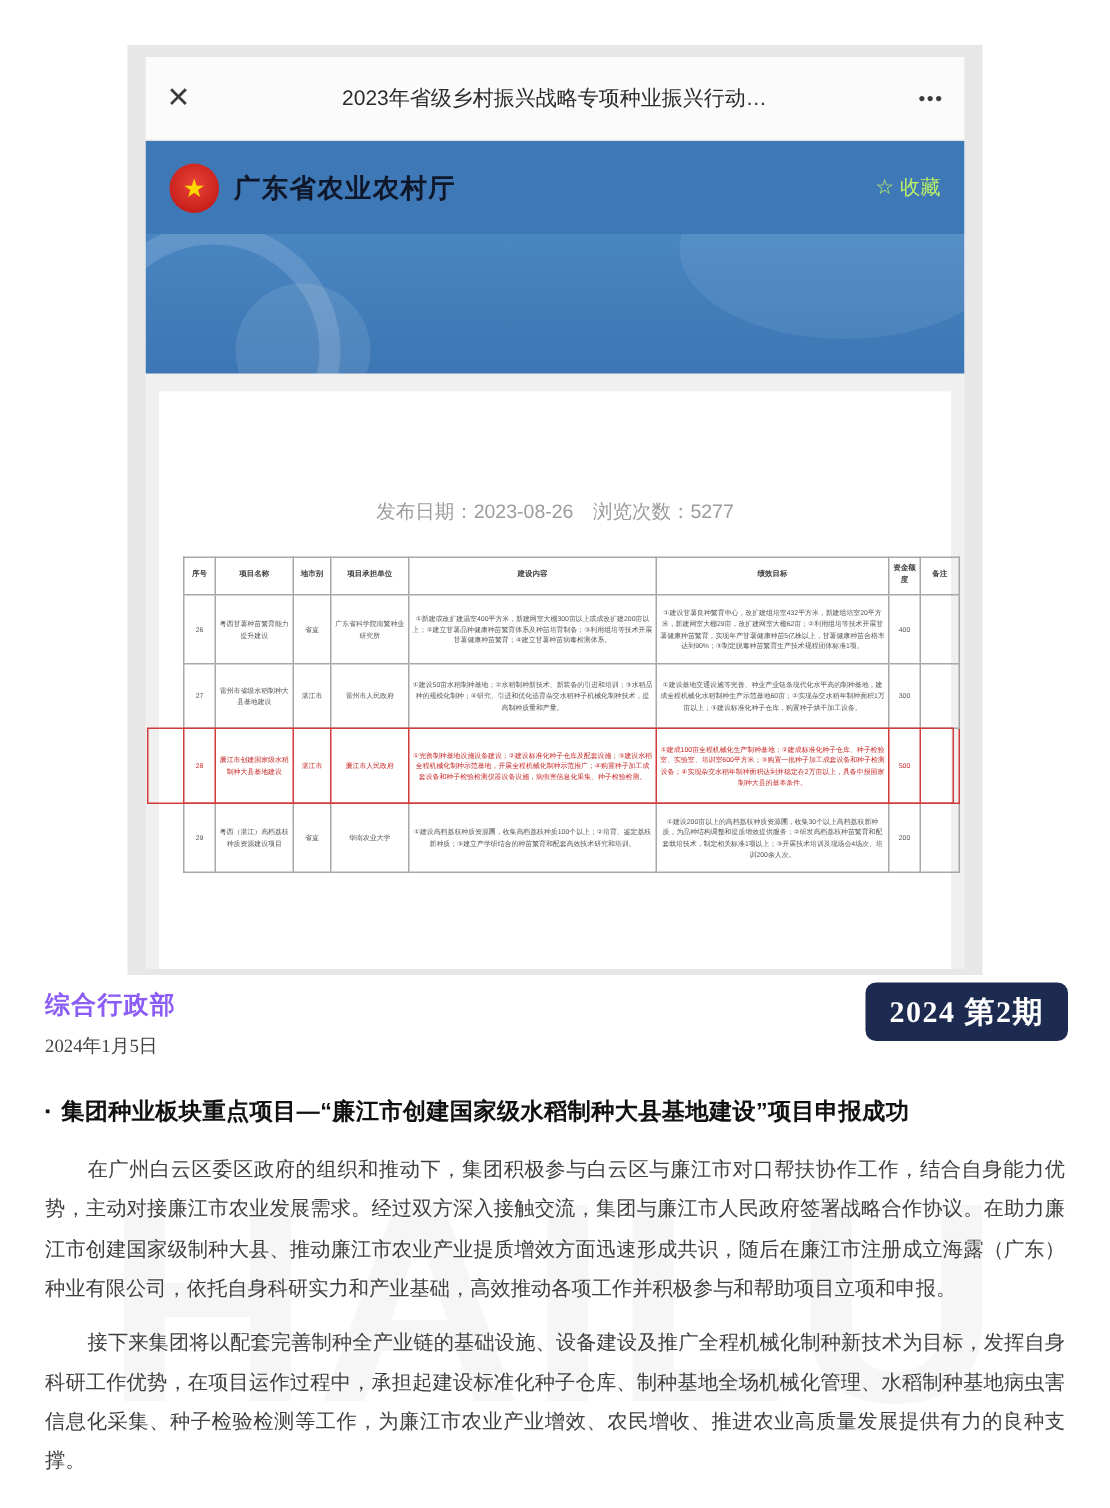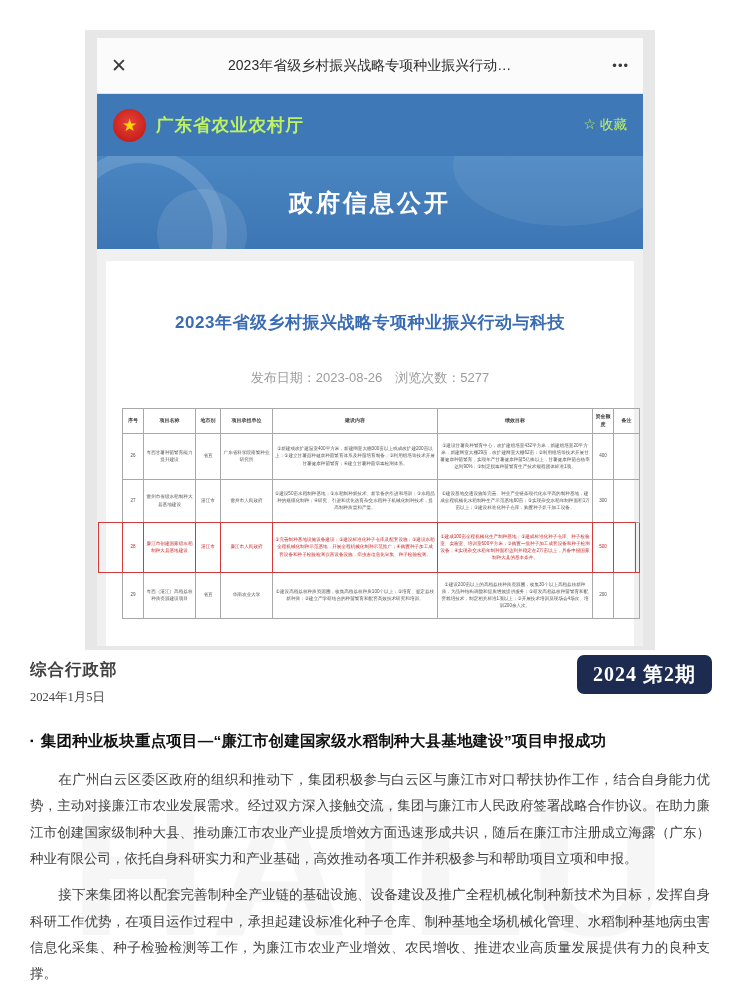--- a/index.html
+++ b/index.html
@@ -17,21 +17,21 @@
   .close-x { font-size:19px; color:#3c3c3c; line-height:1; }
   .tab-title { flex:1; text-align:center; font-size:14px; color:#2b2b2b;
                white-space:nowrap; overflow:hidden; text-overflow:ellipsis; padding:0 10px; }
   .more-dots { font-size:13px; color:#3c3c3c; letter-spacing:1px; }
 
   .site-header { height:62px; display:flex; align-items:center; padding:0 16px; flex:0 0 auto; }
   .emblem { width:33px; height:33px; border-radius:50%; flex:0 0 auto;
             background:radial-gradient(circle at 50% 42%, #e8443a 0%, #c9201b 70%, #a81713 100%);
             display:flex; align-items:center; justify-content:center;
             color:#ffd800; font-size:17px; line-height:1; }
-  .site-name { color:#bef264; font-weight:bold; font-size:17.5px; margin-left:10px; letter-spacing:1px; }
+  .site-name { color:#0f172a; font-weight:bold; font-size:17.5px; margin-left:10px; letter-spacing:1px; }
   .fav { margin-left:auto; color:#bef264; font-size:13.5px; }
   .fav .star { font-size:14px; margin-right:4px; }
 
   .banner { height:93px; position:relative; overflow:hidden; flex:0 0 auto;
             display:flex; align-items:center; justify-content:center; }
   .banner-title { position:relative; z-index:2; color:#fff; font-weight:bold;
                   font-size:24px; letter-spacing:3px; }
   .deco1 { position:absolute; left:-40px; bottom:-70px; width:170px; height:170px;
            border-radius:50%; border:14px solid rgba(255,255,255,.14); z-index:1; }
   .deco2 { position:absolute; left:60px; bottom:-30px; width:90px; height:90px;
@@ -53,21 +53,21 @@
   td.txt { text-align:left; }
   tr.r26 td { height:46px; } tr.r27 td { height:43px; }
   tr.r28 td { height:50px; } tr.r29 td { height:46px; }
   tr.hl td { color:#c62828; border-color:#d23b3b; }
   .red-band { position:absolute; left:-24px; right:-18px; top:114px; height:51px;
               border:1px solid #d23b3b; z-index:2; pointer-events:none; }
 
   
   .byline { position:absolute; left:30px; top:659px; z-index:3;
             font-family:"Liberation Serif","DejaVu Serif",serif; }
-  .dept { font-size:16.5px; font-weight:bold; color:#404040; letter-spacing:1px; }
+  .dept { font-size:16.5px; font-weight:bold; color:#8b5cf6; letter-spacing:1px; }
   .pub-date { font-size:12.5px; color:#444; margin-top:8px; }
   .issue-badge { position:absolute; right:28px; top:655px; z-index:3;
                  color:#fff; font-family:"Liberation Serif","DejaVu Serif",serif;
                  font-weight:bold; font-size:20px; padding:6px 16px; border-radius:7px; letter-spacing:1px; }
 
   
   .article { position:absolute; left:30px; right:30px; top:731px; z-index:2; }
   .headline { font-size:15.5px; font-weight:bold; color:#111; margin-bottom:15px;
               letter-spacing:0.2px; white-space:nowrap; }
   .headline .bullet { font-size:10px; vertical-align:2px; margin-right:7px; color:#111; }
@@ -95,27 +95,25 @@
     <div class="site-header" style="background:#3e78b6;">
       <span class="emblem">★</span>
       <span class="site-name">广东省农业农村厅</span>
       <span class="fav"><span class="star">☆</span><span>收藏</span></span>
     </div>
 
     <div class="banner" style="background:linear-gradient(180deg,#4a86c2,#3c76b4);">
       <span class="deco1"></span>
       <span class="deco2"></span>
       <span class="deco3"></span>
-      <div class="banner-title">政府信息公开</div>
     </div>
 
     <div class="doc-area">
       <div class="doc-card">
         <div class="doc-title" style="color:#3a6cb4;">
-          <div>2023年省级乡村振兴战略专项种业振兴行动与科技</div>
         </div>
         <div class="doc-meta">发布日期：2023-08-26　浏览次数：5277</div>
 
         <div class="table-wrap">
           <table class="notice">
             <colgroup>
               <col style="width:21px">
                 <col style="width:52px">
                 <col style="width:25px">
                 <col style="width:52px">

